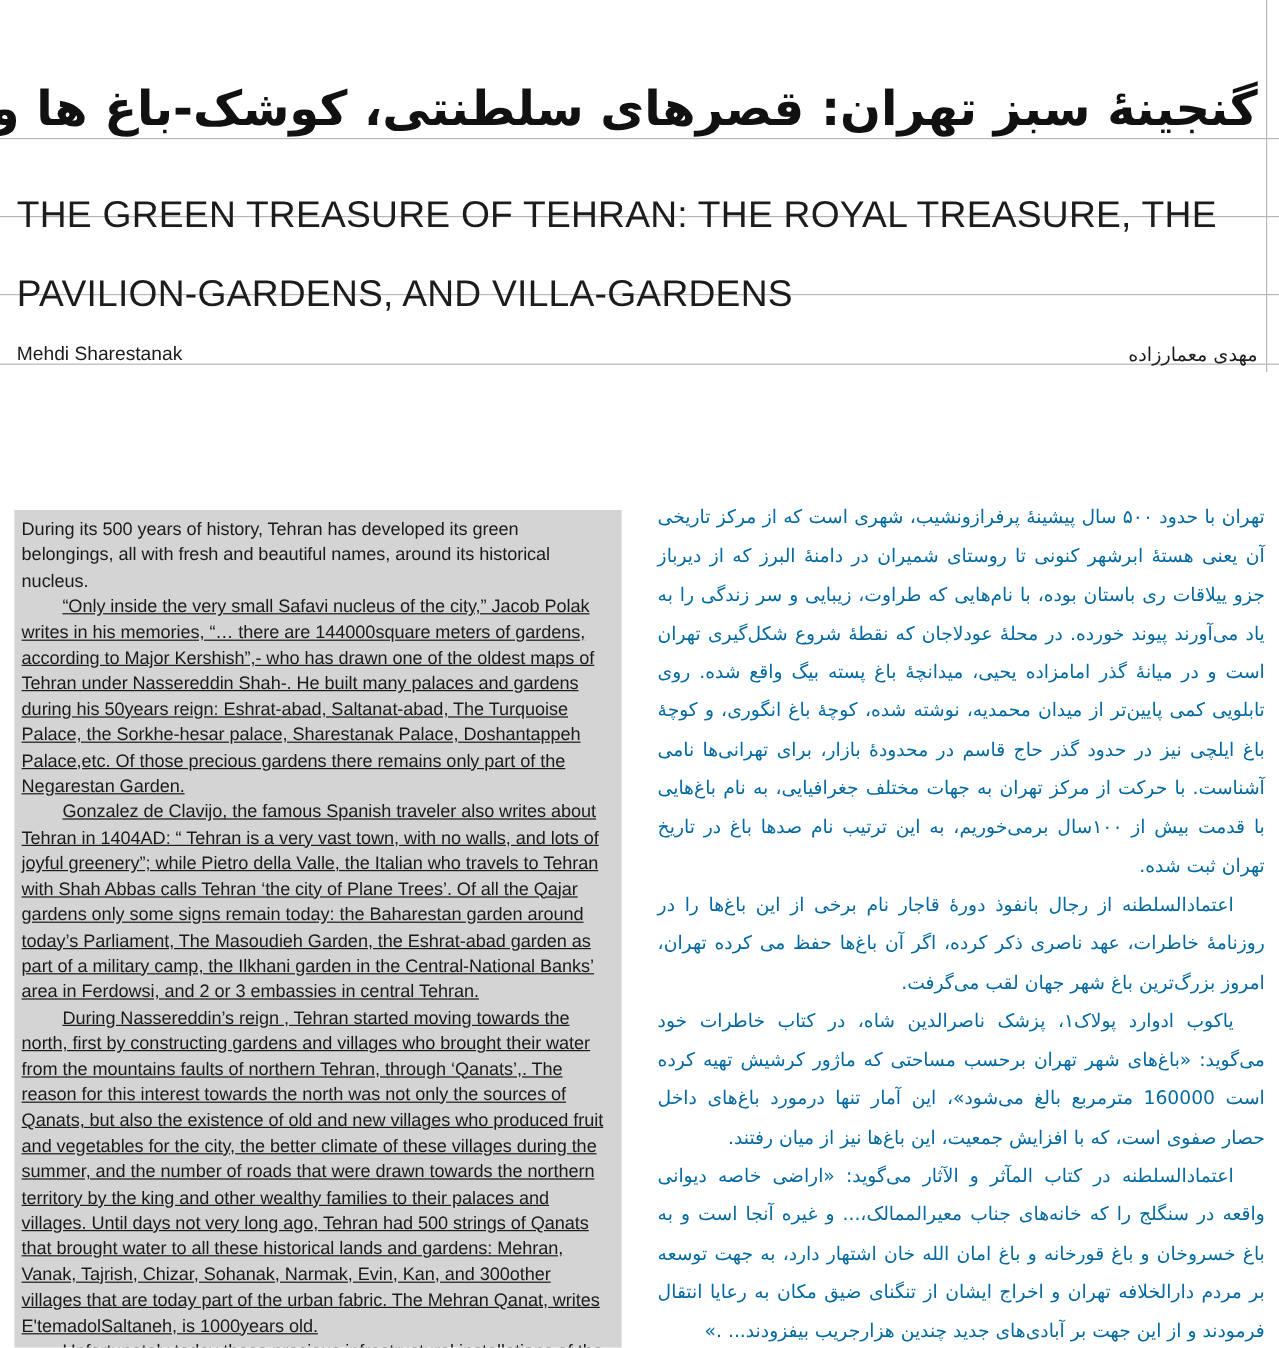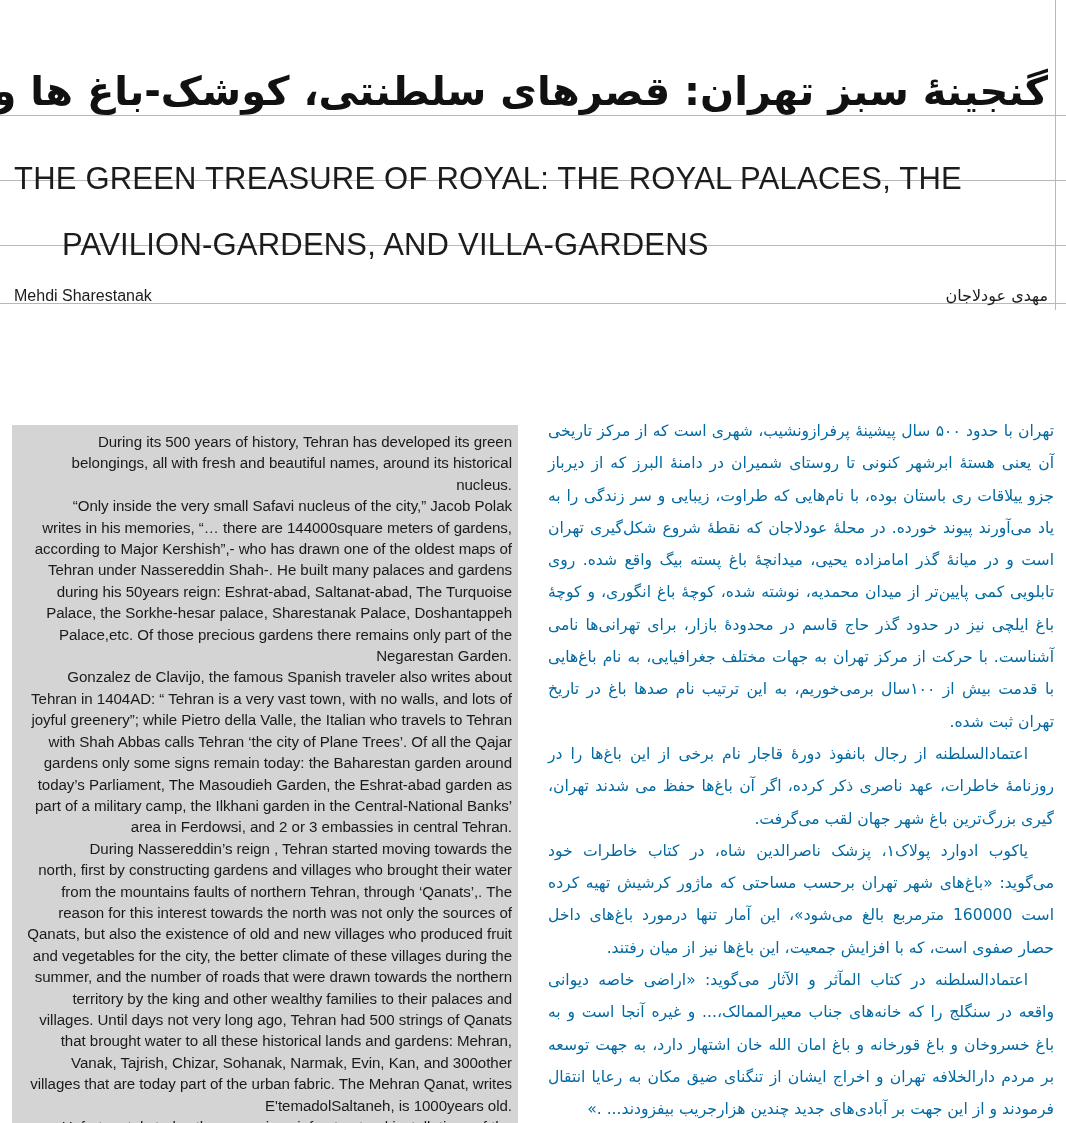--- a/index.html
+++ b/index.html
@@ -67,21 +67,21 @@
     position: absolute;
     top: 146px;
     left: 14px;
     width: 1030px;
     font-size: 31px;
     line-height: 66px;
     letter-spacing: 0.2px;
     color: #1c1c1c;
     font-weight: 400;
   }
-  .title-en .l2 { display: block; margin-left: 48px; }
+  .title-en .l2 { display: block; }
 
   .author-en {
     position: absolute;
     top: 286px;
     left: 14px;
     font-size: 16px;
     line-height: 20px;
     color: #1c1c1c;
   }
   .author-fa {
@@ -102,25 +102,25 @@
     left: 12px;
     width: 506px;
     background: #d4d4d4;
     padding: 6px 6px 8px 6px;
     box-sizing: border-box;
   }
   .col-en p {
     margin: 0;
     font-size: 15.1px;
     line-height: 21.4px;
-    text-align: right;
+    text-align: left;
     color: #1a1a1a;
     letter-spacing: -0.05px;
   }
-  .col-en p.indent { text-indent: 34px; }
+  .col-en p.indent { text-indent: 34px; text-decoration: underline; }
 
   .col-fa {
     position: absolute;
     top: 415px;
     right: 12px;
     width: 506px;
     direction: rtl;
     text-align: justify;
     font-family: "DejaVu Sans", sans-serif;
   }
@@ -150,38 +150,38 @@
   <div class="hrule r1"></div>
   <div class="hrule r2"></div>
   <div class="hrule r3"></div>
   <div class="hrule r4"></div>
   <div class="vrule-right"></div>
 
   <div class="header">
     <div class="title-fa">گنجینهٔ سبز تهران: قصرهای سلطنتی، کوشک-باغ ها و باغ ویلاها</div>
 
     <div class="title-en">
-      <span class="l1">THE GREEN TREASURE OF ROYAL: THE ROYAL PALACES, THE</span>
+      <span class="l1">THE GREEN TREASURE OF TEHRAN: THE ROYAL TREASURE, THE</span>
       <span class="l2">PAVILION-GARDENS, AND VILLA-GARDENS</span>
     </div>
 
     <div class="author-en">Mehdi Sharestanak</div>
 
-    <div class="author-fa">مهدی عودلاجان</div>
+    <div class="author-fa">مهدی معمارزاده</div>
   </div>
 
   <div class="col-en">
     <p>During its 500 years of history, Tehran has developed its green belongings, all with fresh and beautiful names, around its historical nucleus.</p>
     <p class="indent">“Only inside the very small Safavi nucleus of the city,” Jacob Polak writes in his memories, “… there are 144000square meters of gardens, according to Major Kershish”,- who has drawn one of the oldest maps of Tehran under Nassereddin Shah-. He built many palaces and gardens during his 50years reign: Eshrat-abad, Saltanat-abad, The Turquoise Palace, the Sorkhe-hesar palace, Sharestanak Palace, Doshantappeh Palace,etc.  Of those precious gardens there remains only part of the Negarestan Garden.</p>
     <p class="indent">Gonzalez de Clavijo, the famous Spanish traveler also writes about Tehran in 1404AD: “ Tehran is a very vast town, with no walls, and lots of joyful greenery”; while Pietro della Valle, the Italian who travels to Tehran with Shah Abbas calls Tehran ‘the city of Plane Trees’. Of all the Qajar gardens only some signs remain today: the Baharestan garden around today’s Parliament, The Masoudieh Garden, the Eshrat-abad garden as part of a military camp, the Ilkhani garden in the Central-National Banks’ area in Ferdowsi, and 2 or 3 embassies in central Tehran.</p>
     <p class="indent">During Nassereddin’s reign , Tehran started moving towards the north, first by constructing gardens and villages who brought their water from the mountains faults of northern Tehran, through ‘Qanats’,. The reason for this interest towards the north was not only the sources of Qanats, but also the existence of old and new villages who produced fruit and vegetables for the city, the better climate of these villages during the summer, and the number of roads that were drawn towards the northern territory by the king and other wealthy families to their palaces and villages. Until days not very long ago, Tehran had 500 strings of Qanats that brought water to all these historical lands and gardens: Mehran, Vanak, Tajrish, Chizar, Sohanak, Narmak, Evin, Kan, and 300other villages that are today part of the urban fabric. The Mehran Qanat, writes E'temadolSaltaneh, is 1000years old.</p>
     <p class="indent">Unfortunately today these precious infrastructural installations of the city do not function any more, and in Tehran- the city with no</p>
   </div>
 
   <div class="col-fa">
     <p>تهران با حدود ۵۰۰ سال پیشینهٔ پرفرازونشیب، شهری است که از مرکز تاریخی آن یعنی هستهٔ ابرشهر کنونی تا روستای شمیران در دامنهٔ البرز که از دیرباز جزو ییلاقات ری باستان بوده،  با نام‌هایی که طراوت، زیبایی و سر زندگی را به یاد می‌آورند پیوند خورده. در محلهٔ عودلاجان که نقطهٔ شروع شکل‌گیری تهران است و در میانهٔ گذر امامزاده یحیی، میدانچهٔ باغ پسته بیگ واقع شده. روی تابلویی کمی پایین‌تر از میدان محمدیه، نوشته شده، کوچهٔ باغ انگوری، و کوچهٔ باغ ایلچی نیز در حدود گذر حاج قاسم در محدودهٔ بازار، برای تهرانی‌ها نامی آشناست. با حرکت از مرکز تهران به جهات مختلف جغرافیایی، به نام باغ‌هایی با قدمت بیش از ۱۰۰سال برمی‌خوریم، به این ترتیب نام صدها باغ در تاریخ تهران ثبت شده.</p>
-    <p class="indent">اعتمادالسلطنه از رجال بانفوذ دورهٔ قاجار نام  برخی از این باغ‌ها را در روزنامهٔ خاطرات، عهد ناصری ذکر کرده، اگر آن باغ‌ها حفظ می شدند تهران، گیری بزرگ‌ترین باغ شهر جهان لقب می‌گرفت.</p>
+    <p class="indent">اعتمادالسلطنه از رجال بانفوذ دورهٔ قاجار نام  برخی از این باغ‌ها را در روزنامهٔ خاطرات، عهد ناصری ذکر کرده، اگر آن باغ‌ها حفظ می کرده تهران، امروز بزرگ‌ترین باغ شهر جهان لقب می‌گرفت.</p>
     <p class="indent">یاکوب ادوارد پولاک۱، پزشک ناصرالدین شاه، در کتاب خاطرات خود می‌گوید: «باغ‌های شهر تهران برحسب مساحتی که ماژور کرشیش تهیه کرده است 160000 مترمربع بالغ می‌شود»، این آمار تنها درمورد باغ‌های داخل حصار صفوی است، که با افزایش جمعیت، این باغ‌ها نیز از میان رفتند.</p>
     <p class="indent">اعتمادالسلطنه در کتاب المآثر و الآثار می‌گوید: «اراضی خاصه دیوانی واقعه در سنگلج را که خانه‌های جناب معیرالممالک،... و غیره آنجا است و به باغ خسروخان و باغ قورخانه و باغ امان الله خان اشتهار دارد، به جهت توسعه بر مردم دارالخلافه تهران و اخراج ایشان از تنگنای ضیق مکان به رعایا انتقال فرمودند و از این جهت بر آبادی‌های جدید چندین هزارجریب بیفزودند... .»</p>
 
   </div>
 
 </div>
 
 </body></html>

